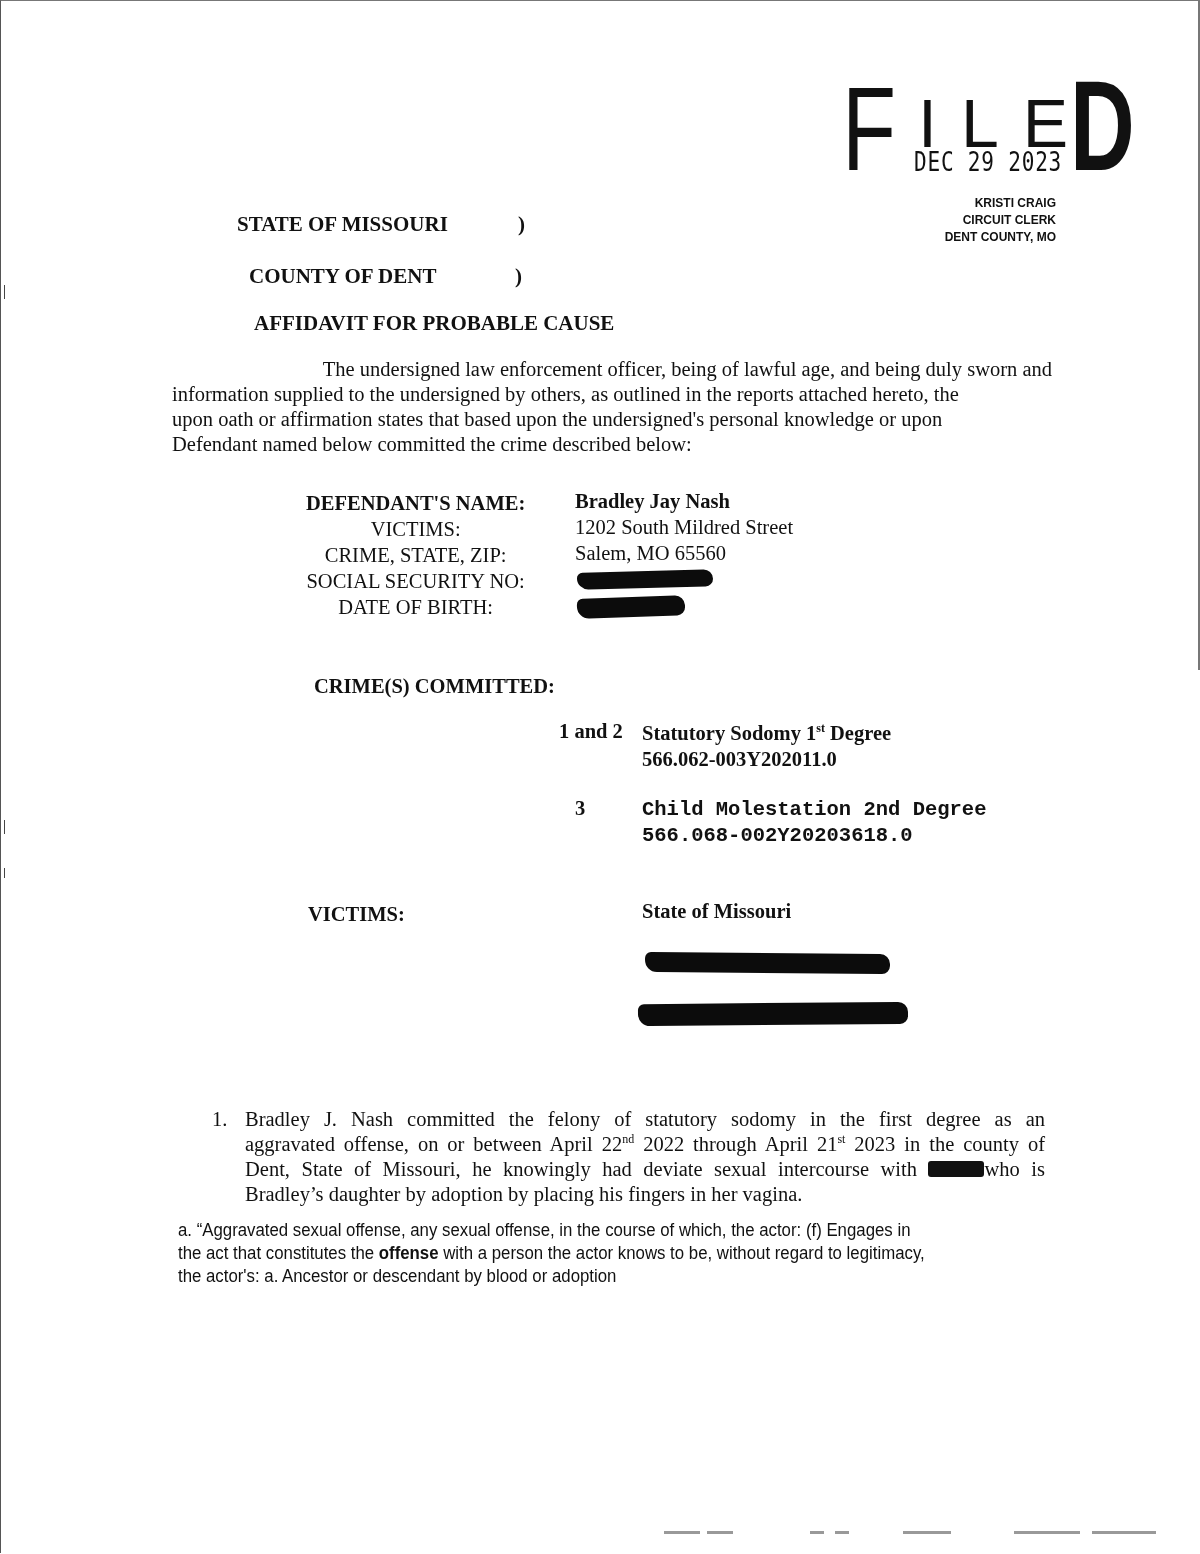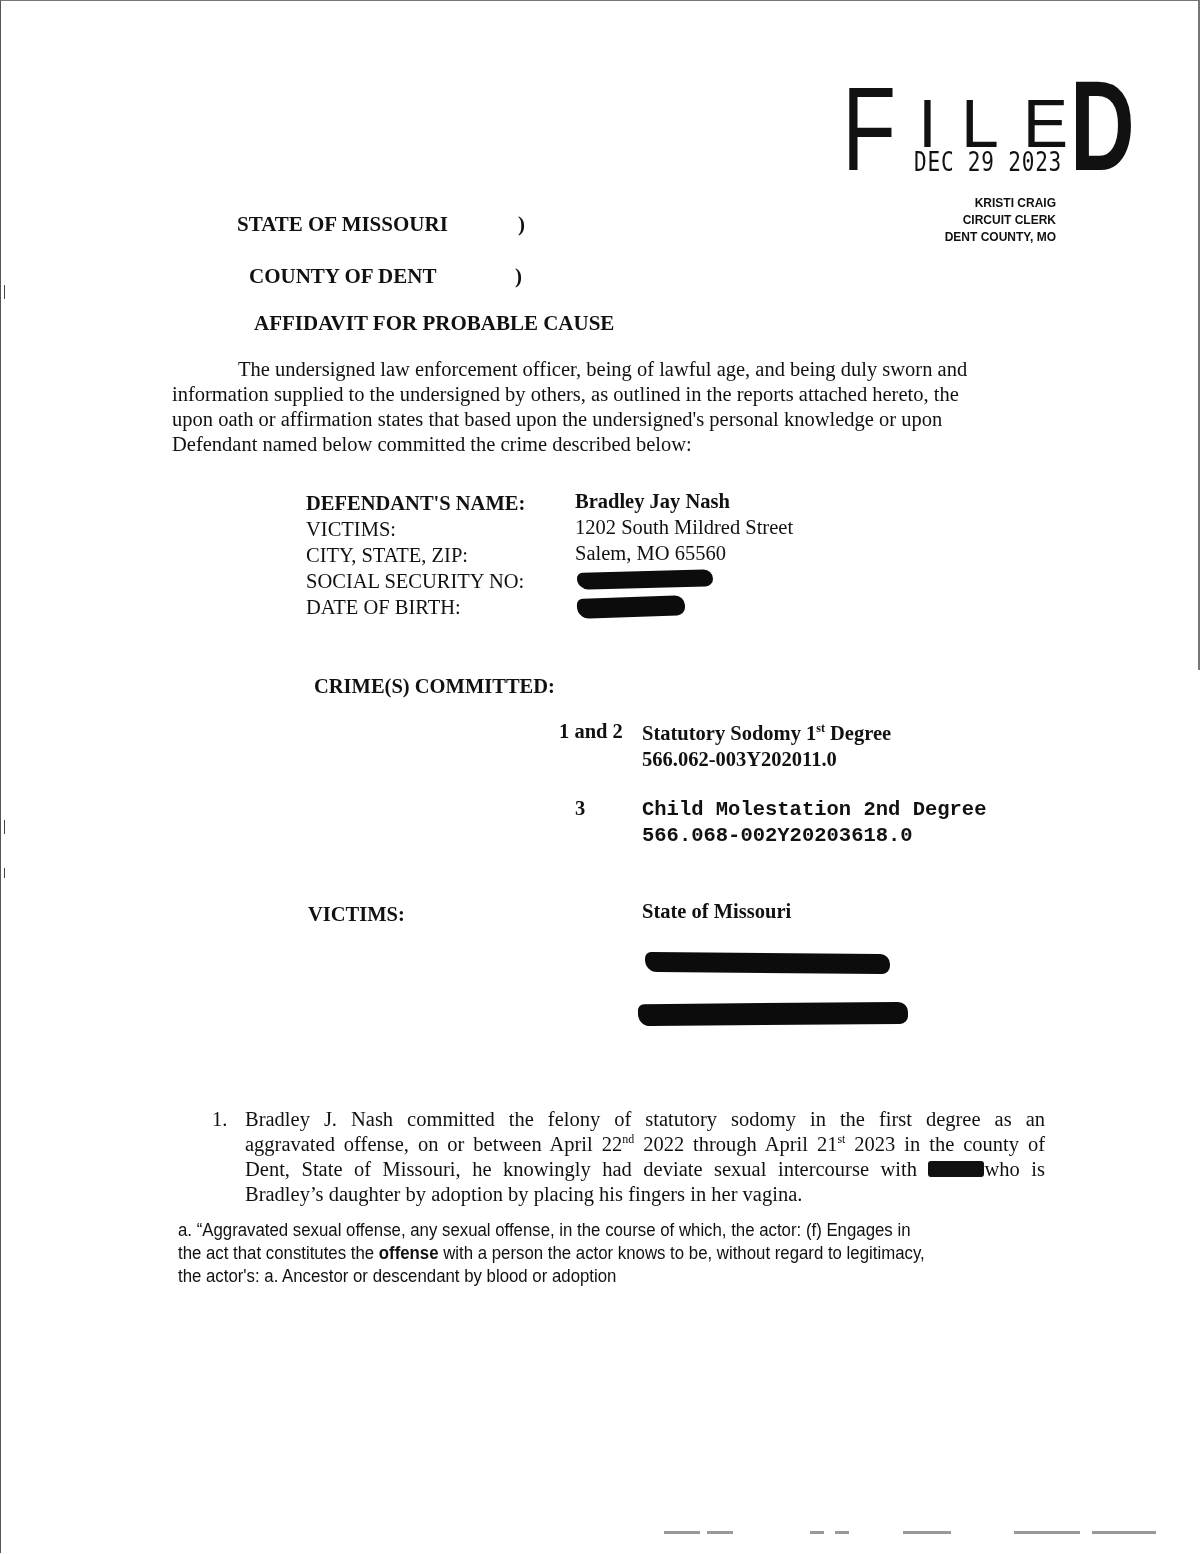--- a/index.html
+++ b/index.html
@@ -16,21 +16,21 @@
     .stamp-F { left: 842px; top: 70px; font-size: 118px; font-weight: normal; transform: scaleX(0.75); transform-origin: left top; }
     .stamp-ILE { left: 918px; top: 76px; font-size: 68px; letter-spacing: 24px; margin-top: 13px; }
     .stamp-D { left: 1070px; top: 62px; font-size: 128px; font-weight: bold; transform: scaleX(0.7); transform-origin: left top; }
     .stamp-date { left: 914px; top: 146px; font-size: 27px; font-family: "DejaVu Sans Mono", monospace;
                   transform: scaleX(0.78); transform-origin: left top; letter-spacing: 1px; }
     .clerk { left: 896px; top: 195px; width: 160px; text-align: right;
              font-family: "Liberation Sans", sans-serif; font-weight: bold; font-size: 12px; line-height: 17px; }
 
     .caption { font-size: 21px; font-weight: bold; }
     .body-text { font-size: 20.5px; line-height: 25px; }
-    .field-label { font-size: 20.5px; line-height: 26px; }
+    .field-label { font-size: 20.5px; line-height: 26px; text-align: center; }
     .field-value { font-size: 20.5px; line-height: 26px; }
     .redact { position: absolute; background: #0c0c0c; border-radius: 6px 10px 8px 12px; }
     .sans-para { font-family: "Liberation Sans", sans-serif; font-size: 17.5px; line-height: 23px;
                  transform: scaleX(0.96); transform-origin: left top; }
     sup { font-size: 12px; line-height: 0; }
     .inline-redact { display: inline-block; width: 56px; height: 16px; background: #111;
                      vertical-align: -1px; border-radius: 3px; }
     .smudge { position: absolute; height: 3px; background: #999; }
     .tick { position: absolute; left: 4px; width: 1px; background: #444; }
   </style>
@@ -55,30 +55,30 @@
   </div>
 </div>
 
 <div class="abs caption" style="left:237px;top:212px;">STATE OF MISSOURI</div>
 <div class="abs caption" style="left:518px;top:212px;">)</div>
 <div class="abs caption" style="left:238px;top:264px;margin-left:11px;">COUNTY OF DENT</div>
 <div class="abs caption" style="left:515px;top:264px;">)</div>
 <div class="abs caption" style="left:254px;top:311px;">AFFIDAVIT FOR PROBABLE CAUSE</div>
 
 <div class="abs body-text" style="left:172px;top:357px;width:880px;">
-  <div style="padding-left:66px;">The undersigned law enforcement officer, being of lawful age, and being duly sworn and</div>
+  <div style="padding-left:66px;text-align:right;">The undersigned law enforcement officer, being of lawful age, and being duly sworn and</div>
   <div>information supplied to the undersigned by others, as outlined in the reports attached hereto, the</div>
   <div>upon oath or affirmation states that based upon the undersigned's personal knowledge or upon</div>
   <div>Defendant named below committed the crime described below:</div>
 </div>
 
 <div class="abs" style="left:306px;top:490px;">
   <div class="field-label bold">DEFENDANT'S NAME:</div>
   <div class="field-label">VICTIMS:</div>
-  <div class="field-label">CITY, STATE, ZIP:</div>
+  <div class="field-label">CRIME, STATE, ZIP:</div>
   <div class="field-label">SOCIAL SECURITY NO:</div>
   <div class="field-label">DATE OF BIRTH:</div>
 </div>
 <div class="abs" style="left:575px;top:488px;">
   <div class="field-value bold">Bradley Jay Nash</div>
   <div class="field-value">1202 South Mildred Street</div>
   <div class="field-value">Salem, MO 65560</div>
 </div>
 <div class="redact" style="left:577px;top:571px;width:136px;height:17px;transform:rotate(-1.5deg);"></div>
 <div class="redact" style="left:577px;top:597px;width:108px;height:20px;transform:rotate(-2deg);"></div>

